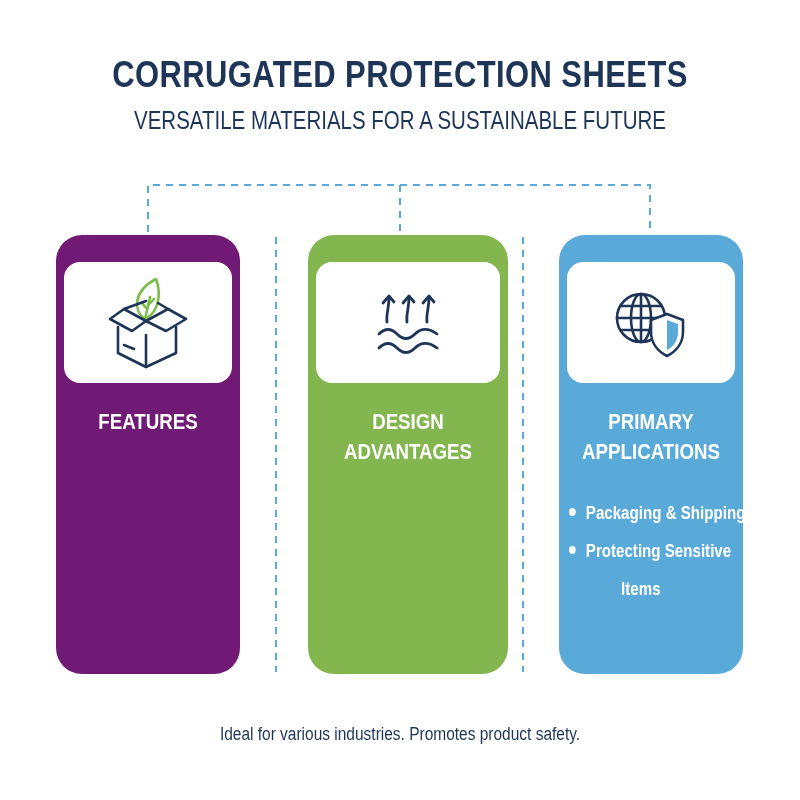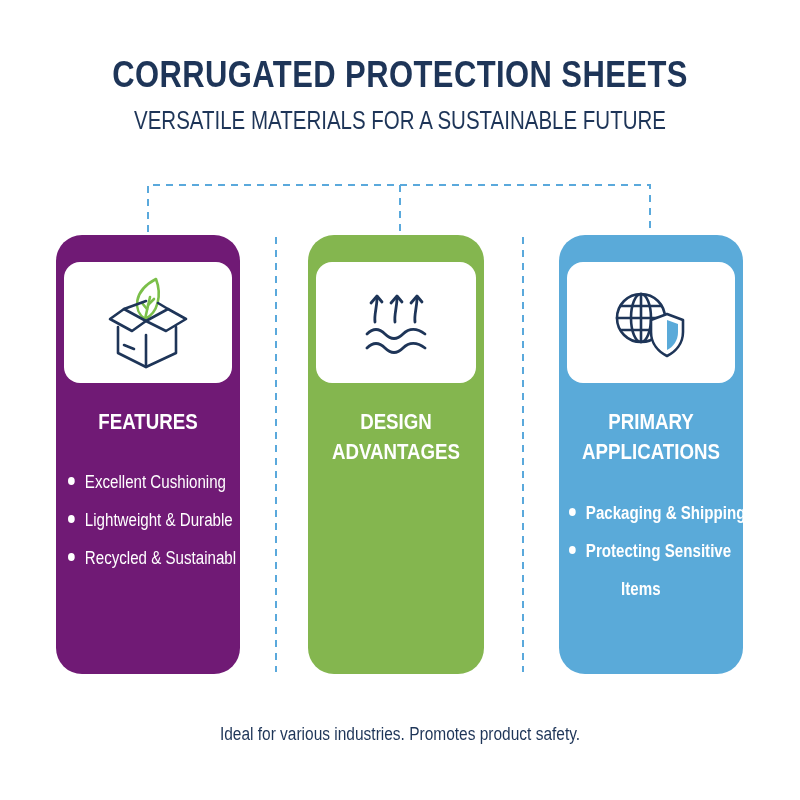--- a/index.html
+++ b/index.html
@@ -155,29 +155,24 @@
           <path d="M46 48 L68 36 L86 46 L66 58 Z"></path>
           <path d="M18 54 L18 80 L46 94 L76 80 L76 54"></path>
           <path d="M46 62 L46 94"></path>
           <path d="M24 36 L46 28"></path>
           <path d="M68 36 L58 30"></path>
           <path d="M24 72 L34 76"></path>
         </g>
       </svg>
     </div>
     <div class="heading" style="top:172px;">FEATURES</div>
-    <ul style="top:228px; padding-left:12px;">
-      <li><span class="dot"></span><span>Excellent Cushioning</span></li>
-      <li><span class="dot"></span><span>Lightweight &amp; Durable</span></li>
-      <li><span class="dot"></span><span>Recycled &amp; Sustainabl</span></li>
-    </ul>
   </div>
 </div>
 
-<div class="card" style="left:308px; width:176px; background:#84b64f;">
+<div class="card" style="left:308px; width:200px; background:#84b64f;">
   <div class="clip">
     <div class="panel">
       <svg width="70" height="66" viewBox="0 0 70 66" xmlns="http://www.w3.org/2000/svg">
         <g stroke="#1e3558" stroke-width="2.8" fill="none" stroke-linecap="round" stroke-linejoin="round">
           <path d="M14 32 C13 24 16 18 16 8"></path>
           <path d="M10 13 L16 6 L21 12"></path>
           <path d="M34 32 C33 24 36 18 36 8"></path>
           <path d="M30 13 L36 6 L41 12"></path>
           <path d="M54 32 C53 24 56 18 56 8"></path>
           <path d="M50 13 L56 6 L61 12"></path>

